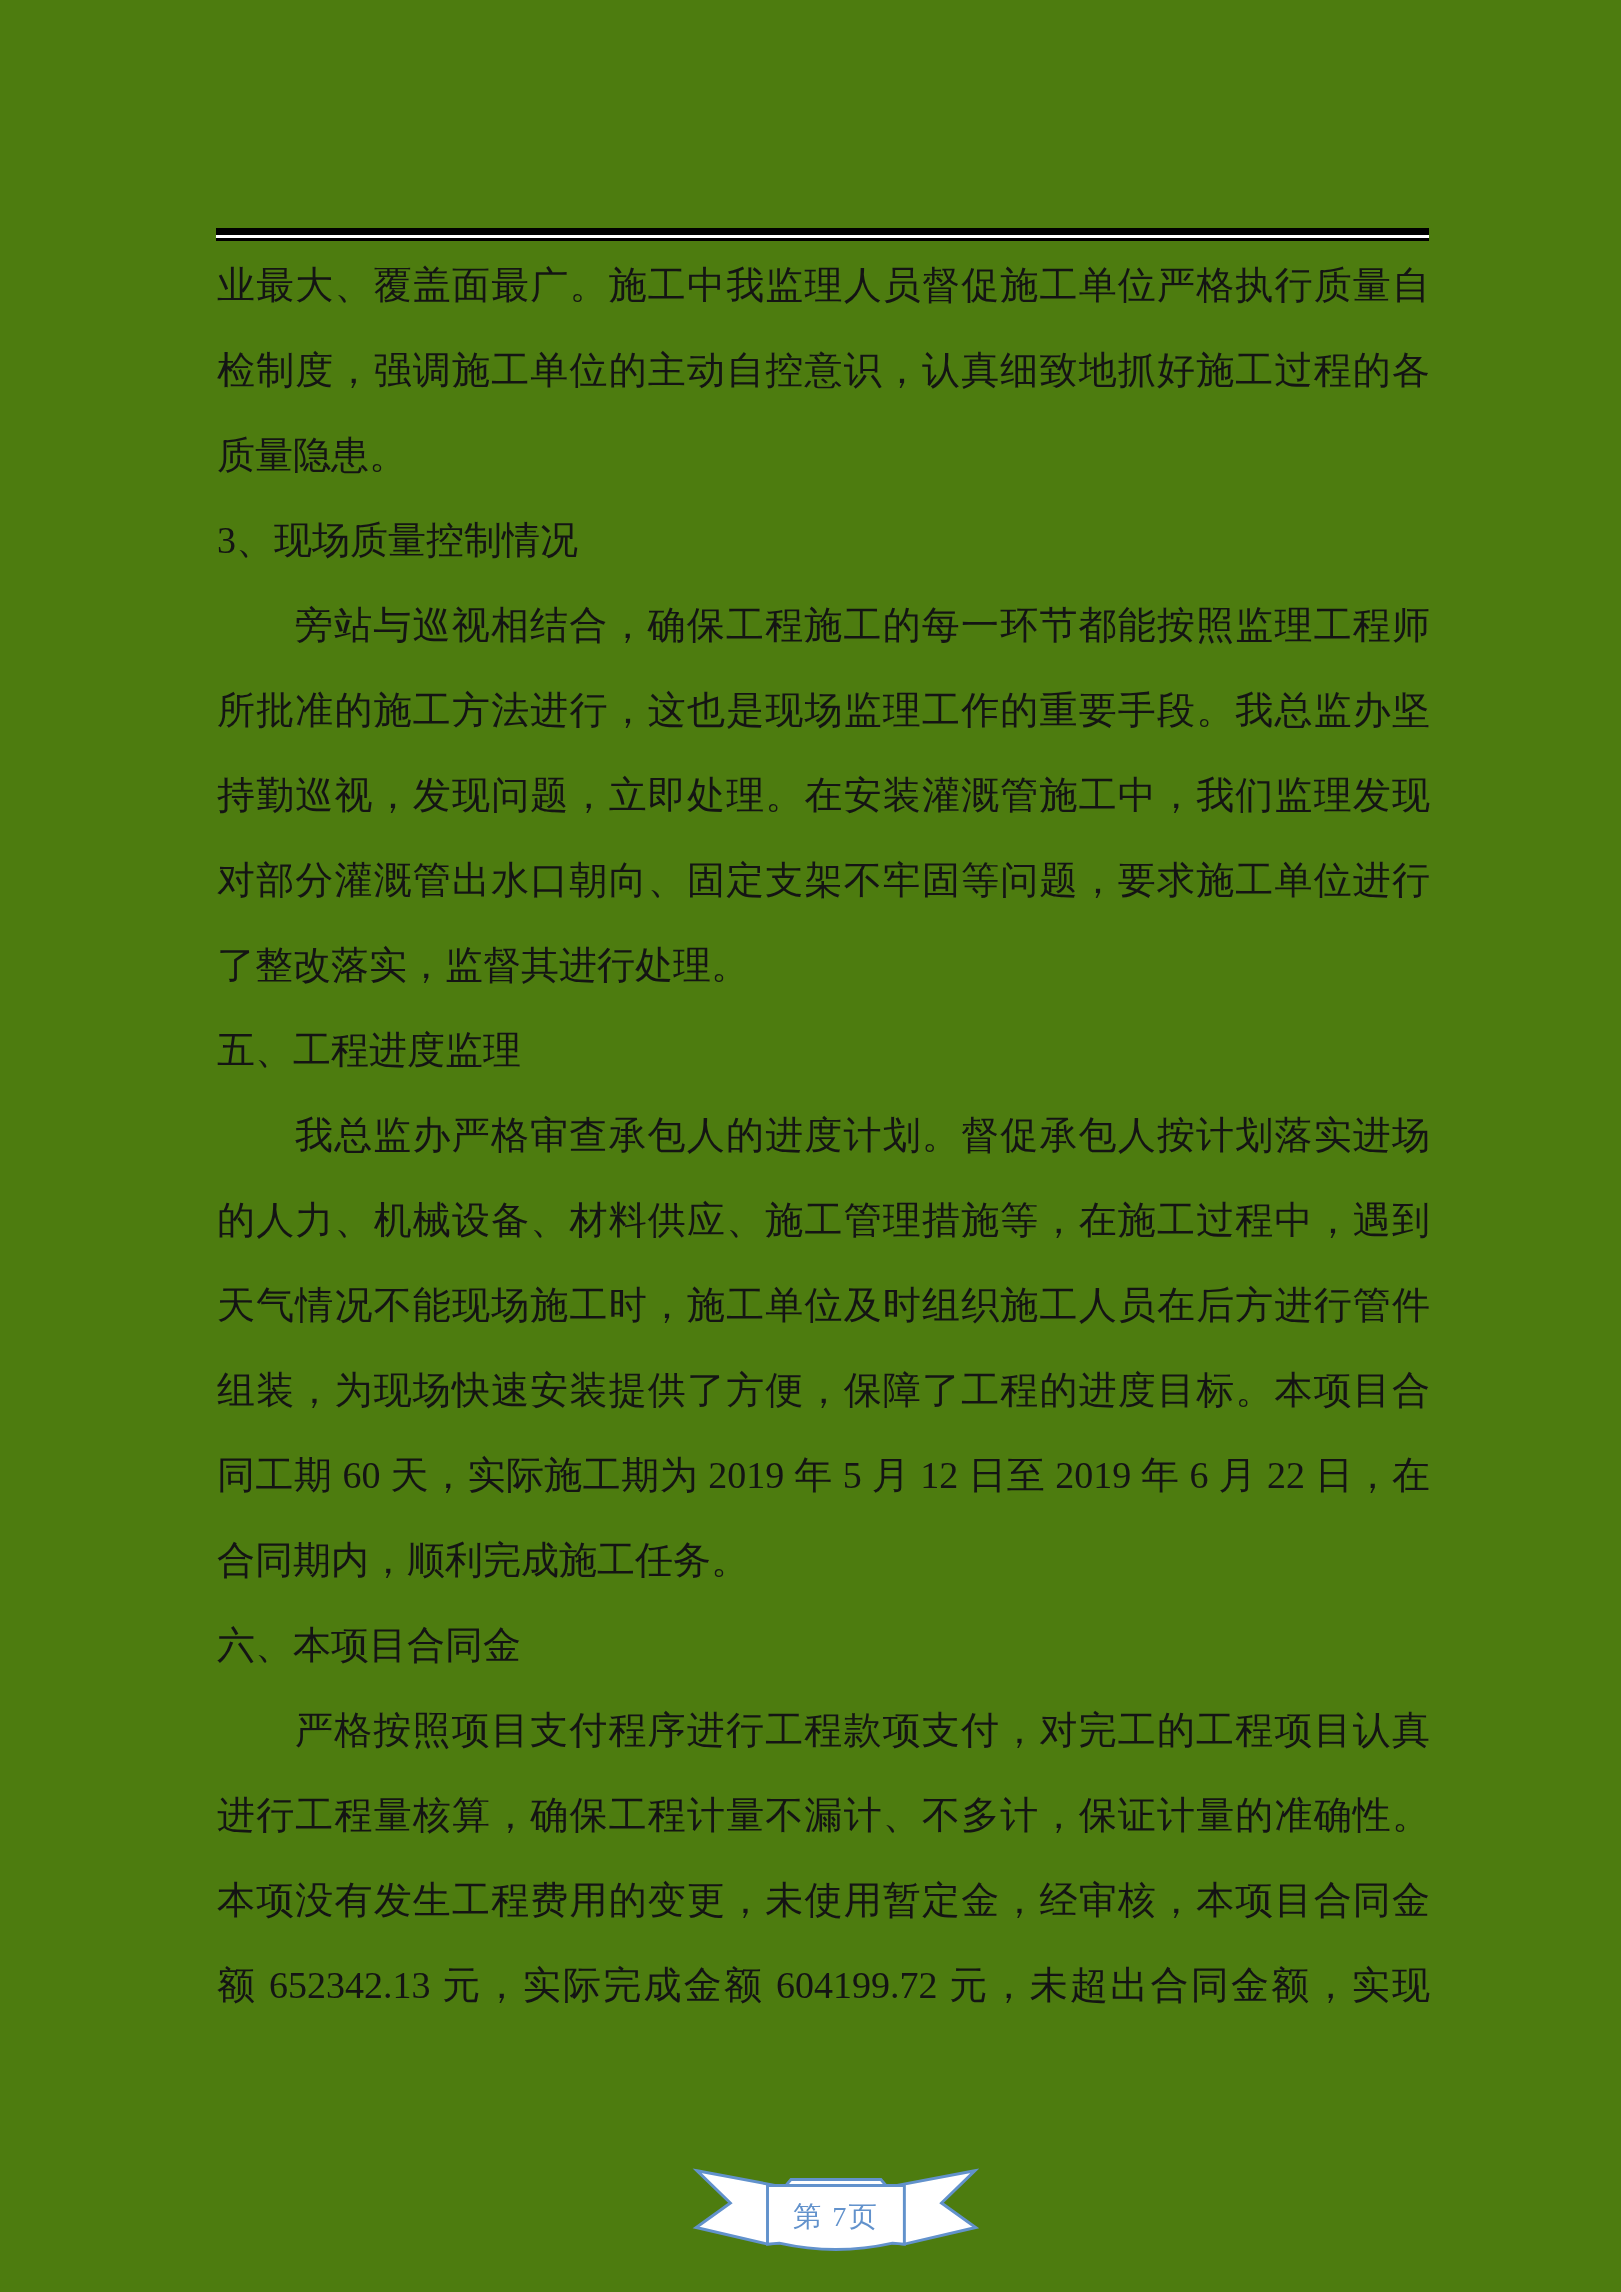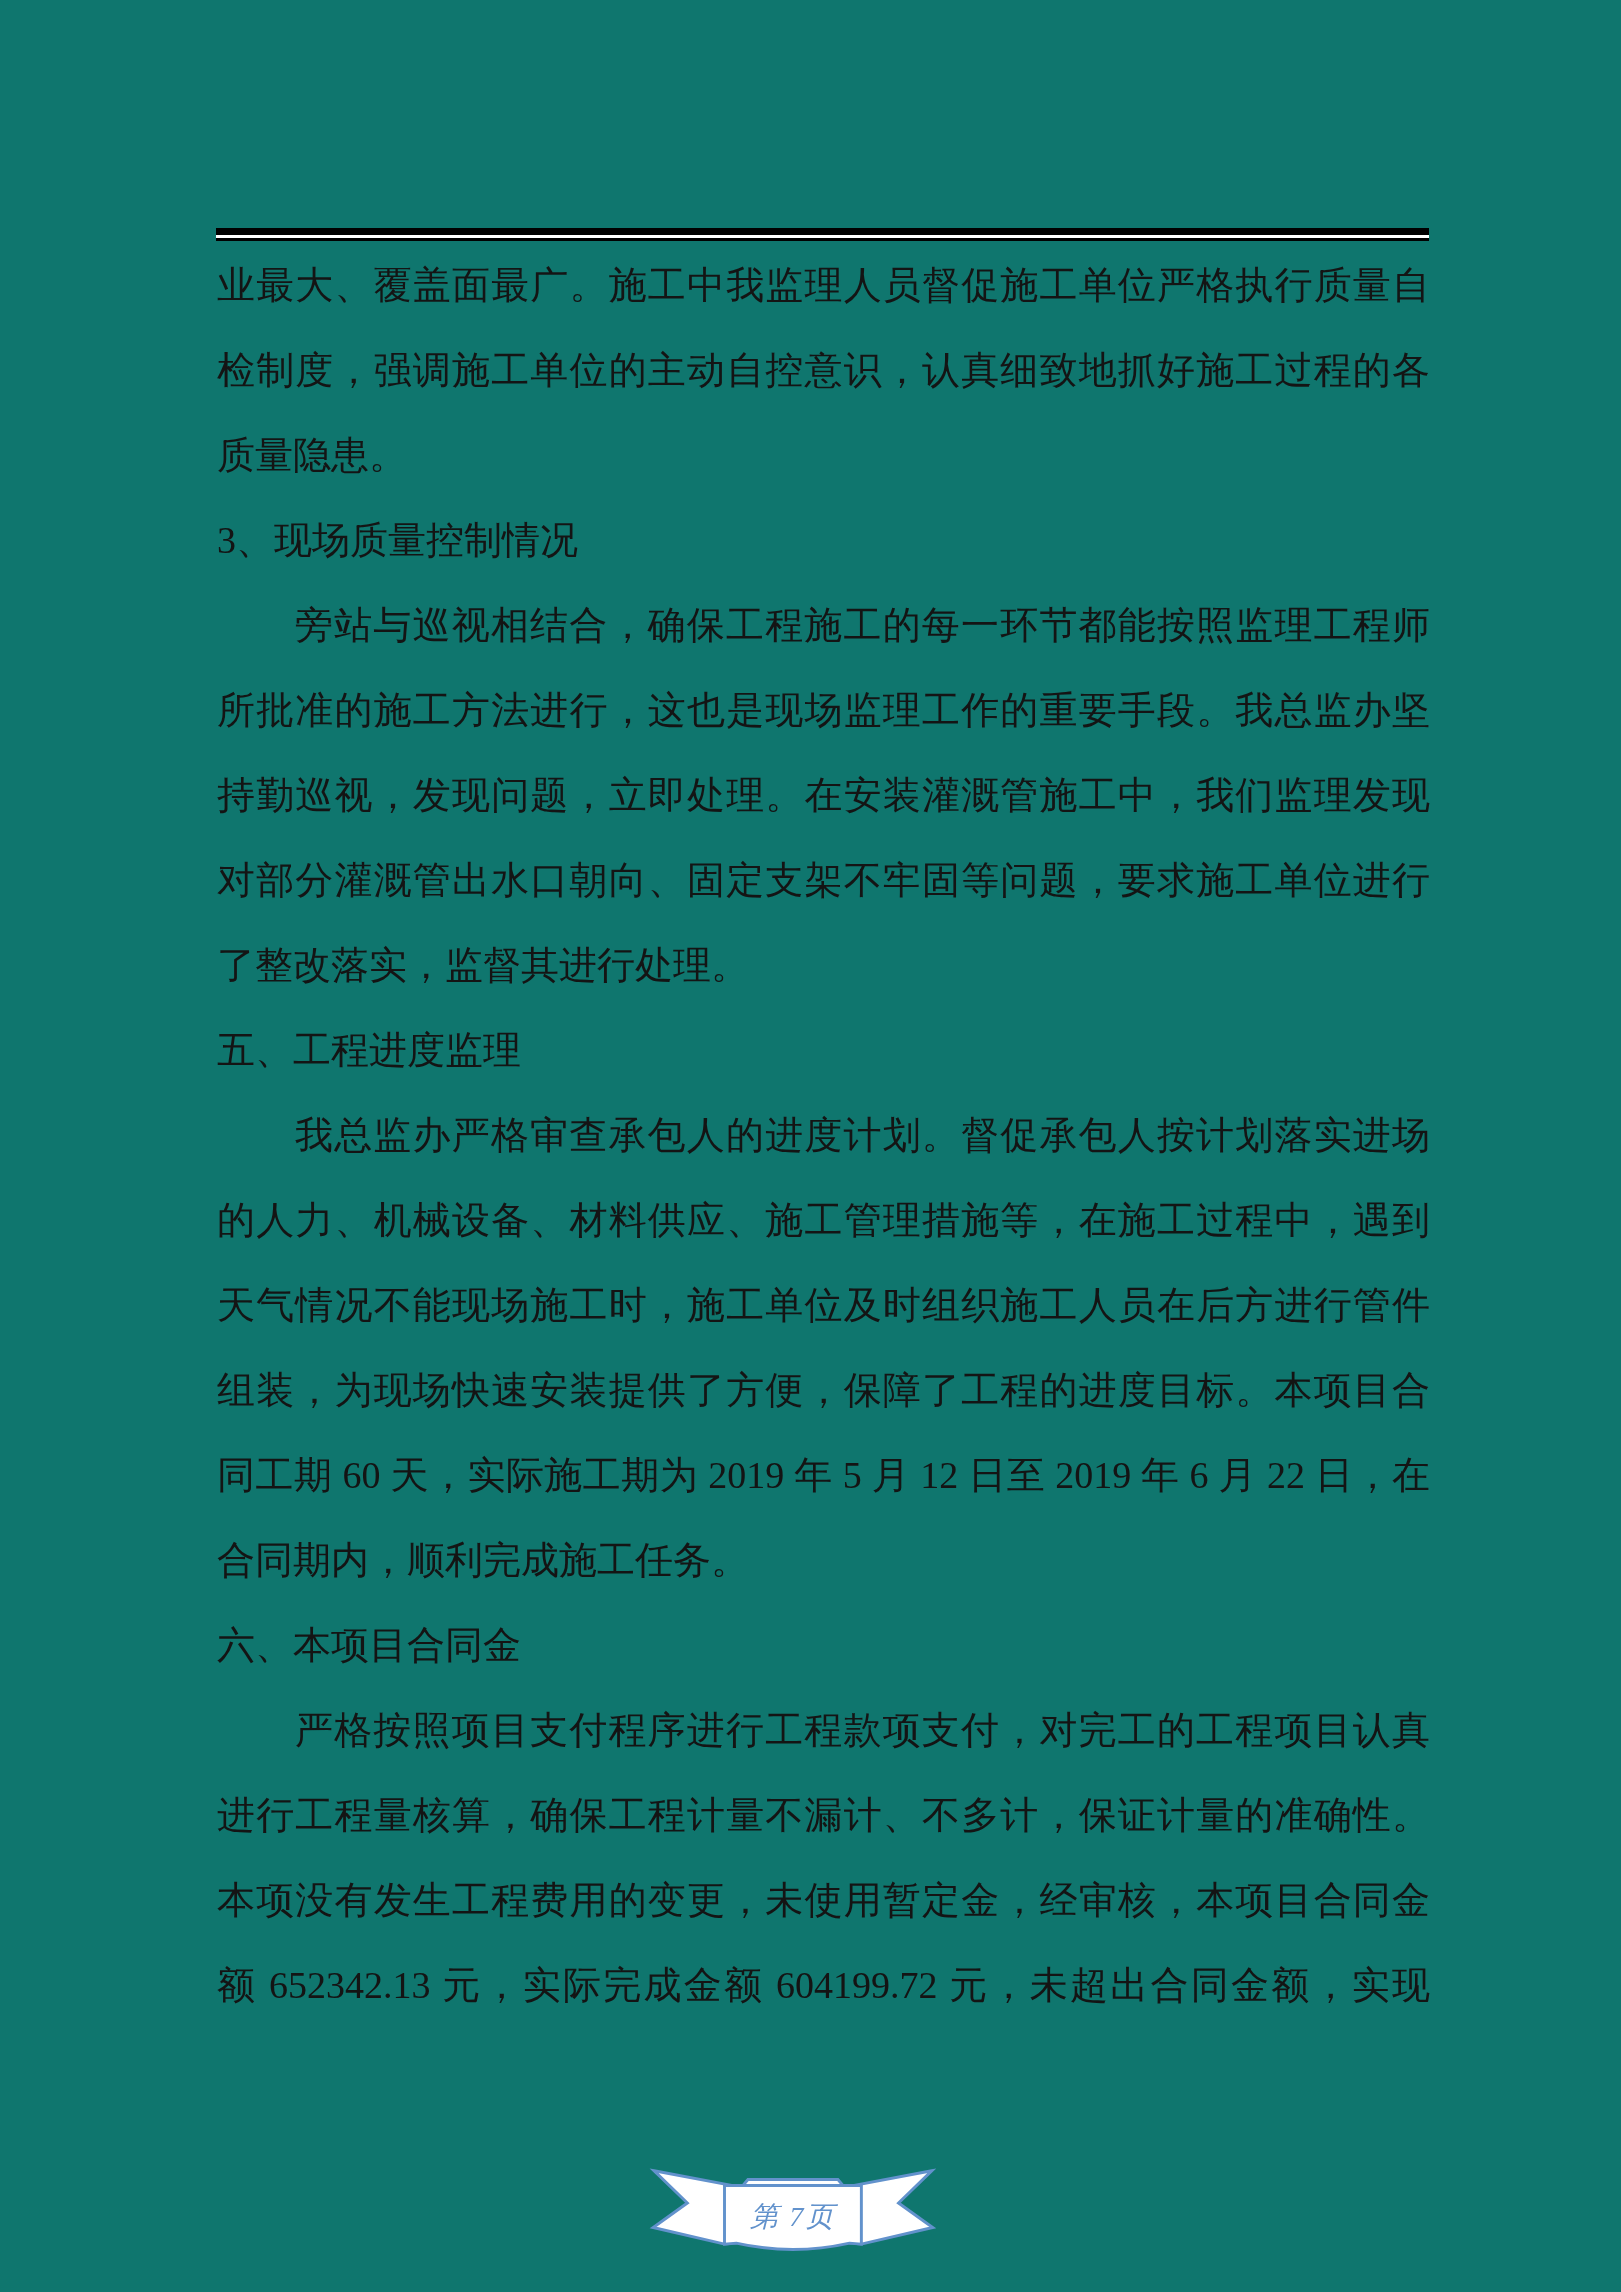--- a/index.html
+++ b/index.html
@@ -5,21 +5,21 @@
   html, body { margin: 0; padding: 0; }
   body {
     width: 1621px; height: 2293px;
     background: #ffffff;
     font-family: "Liberation Serif", "DejaVu Serif", serif;
     overflow: hidden;
   }
   .page {
     position: relative;
     width: 1621px; height: 2293px;
-    background: #0f766e;
+    background: #4d7c0f;
   }
   .header-rule {
     position: absolute;
     left: 216px; top: 228px;
     width: 1213px; height: 2.9px;
     border-top: 7.8px solid #000000;
     border-bottom: 3.9px solid #000000;
     background: #ffffff;
   }
   .doc-body {
@@ -30,22 +30,22 @@
     line-height: 85px;
     color: #141414;
     letter-spacing: 0;
   }
   .line { height: 85px; overflow: hidden; white-space: normal; }
   .line.j { text-align: justify; text-align-last: justify; }
   .line.indent { padding-left: 78px; }
   .line.b { font-weight: 400; }
   .footer-banner {
     position: absolute;
-    left: 643px; top: 2161px;
-    width: 294px; height: 131px; font-style: italic;
+    left: 686px; top: 2161px;
+    width: 294px; height: 131px;
   }
   .ribbon-shape { fill: #ffffff; stroke-width: 3; stroke-linejoin: miter; }
   .ribbon-label {
     font-family: "Liberation Serif", "DejaVu Serif", serif;
     font-size: 29px;
     letter-spacing: 2px;
   }
 </style>
 </head>
 <body>

